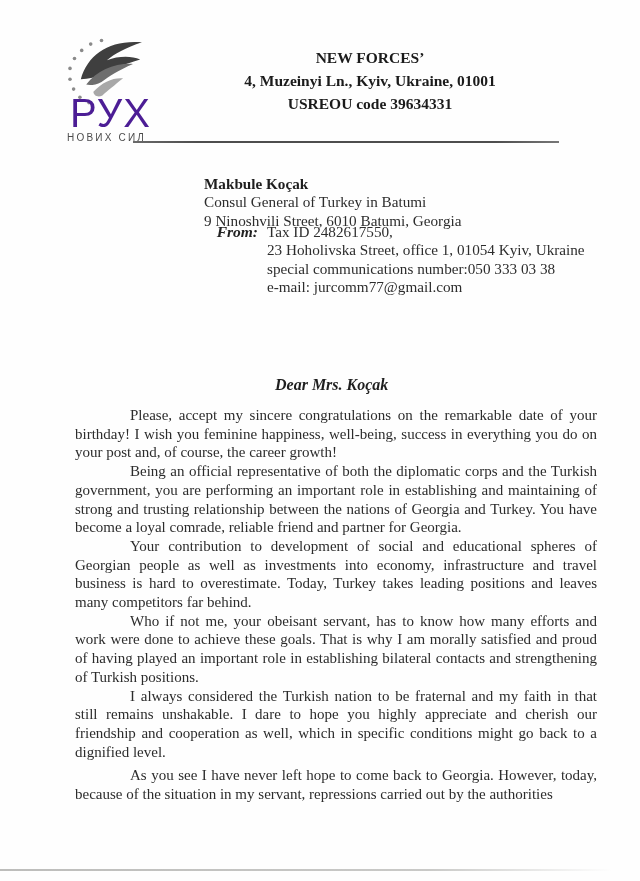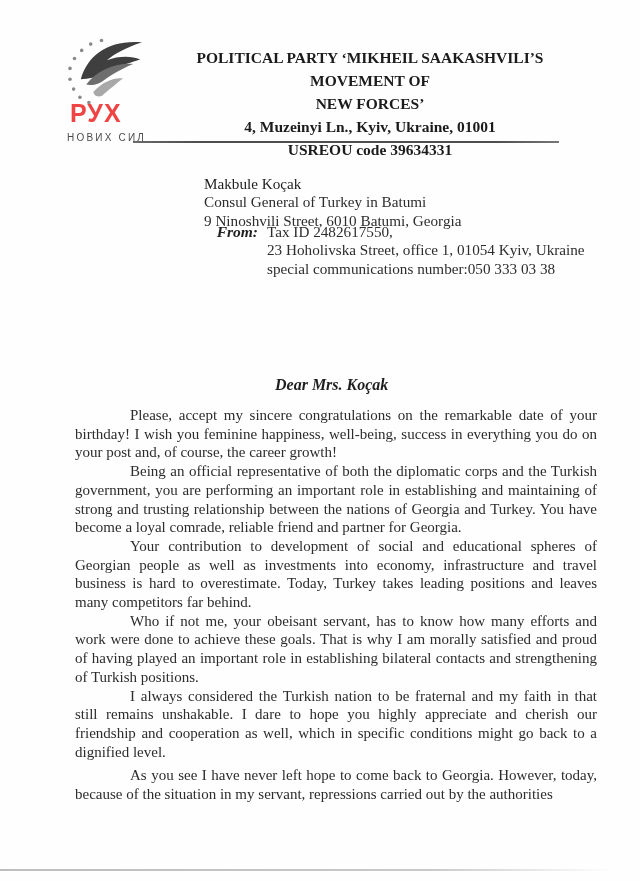--- a/index.html
+++ b/index.html
@@ -10,22 +10,22 @@
     background:#fefefe;
     overflow:hidden;
     font-family:"Liberation Serif", serif;
     color:#2f2f2f;
   }
   
   .emblem{position:absolute;left:56px;top:36px;width:100px;height:72px;}
   .logo-acronym{
     position:absolute;left:70px;top:98px;
     font-family:"Liberation Sans", sans-serif;
-    font-weight:bold;font-size:25px;line-height:31px;
-    color:#ef4444;letter-spacing:1px;
+    font-weight:normal;font-size:40px;line-height:31px;
+    color:#4c1d95;letter-spacing:1px;
   }
   .logo-subtitle{
     position:absolute;left:67px;top:132px;
     font-family:"Liberation Sans", sans-serif;
     font-size:10px;letter-spacing:2.2px;color:#4c4c4c;
   }
   .org-block{
     position:absolute;left:148px;top:46px;width:444px;
     text-align:center;font-weight:bold;color:#1b1b1b;
     font-size:15.5px;line-height:23px;
@@ -37,21 +37,21 @@
   }
   
   .addr-block{position:absolute;left:195px;display:flex;}
   .addr-label{
     width:63px;text-align:right;font-weight:bold;font-style:italic;
     font-size:15.5px;line-height:18.3px;color:#222;flex:none;
   }
   .addr-content{
     margin-left:9px;font-size:15.2px;line-height:18.3px;color:#2d2d2d;
   }
-  .addr-name{font-weight:normal;color:#1e1e1e;}
+  .addr-name{font-weight:bold;color:#1e1e1e;}
   #to-block{top:175px;}
   #from-block{top:223px;justify-content:center;}
   
   .salutation{
     position:absolute;left:275px;top:376px;
     font-weight:bold;font-style:italic;font-size:16px;color:#1f1f1f;
   }
   
   .body-text{
     position:absolute;left:75px;top:406px;width:522px;
@@ -94,21 +94,20 @@
         C64,38 53,45 45,51
         C38,55 31,55 28,54 Z"></path>
       <path fill="#a8a8a8" d="M36,62 C46,51 58,46 69,47
         C59,55 52,61 46,66
         C41,69 36,66 36,62 Z"></path>
     </svg>
     <div class="logo-acronym">РУХ</div>
     <div class="logo-subtitle">НОВИХ СИЛ</div>
 
     <div class="org-block">
-      <div class="org-name">POLITICAL PARTY ‘MIKHEIL SAAKASHVILI’S MOVEMENT OF</div>
       <div class="org-name">NEW FORCES’</div>
       <div>4, Muzeinyi Ln., Kyiv, Ukraine, 01001</div>
       <div>USREOU code 39634331</div>
     </div>
     <div class="header-rule"></div>
   </div>
 
   <div id="to-block" class="addr-block">
     <div class="addr-content">
       <div class="addr-name">Makbule Koçak</div>
@@ -116,20 +115,21 @@
       <div>9 Ninoshvili Street, 6010 Batumi, Georgia</div>
     </div>
   </div>
 
   <div id="from-block" class="addr-block">
     <div class="addr-label">From:</div>
     <div class="addr-content">
       <div>Tax ID 2482617550,</div>
       <div>23 Hoholivska Street, office 1, 01054 Kyiv, Ukraine</div>
       <div>special communications number:050 333 03 38</div>
+      <div>e-mail: jurcomm77@gmail.com</div>
     </div>
   </div>
 
   <div class="salutation">Dear Mrs. Koçak</div>
 
   <div class="body-text">
     <p>Please, accept my sincere congratulations on the remarkable date of your birthday! I wish you feminine happiness, well-being, success in everything you do on your post and, of course, the career growth!</p>
     <p>Being an official representative of both the diplomatic corps and the Turkish government, you are performing an important role in establishing and maintaining of strong and trusting relationship between the nations of Georgia and Turkey. You have become a loyal comrade, reliable friend and partner for Georgia.</p>
     <p>Your contribution to development of social and educational spheres of Georgian people as well as investments into economy, infrastructure and travel business is hard to overestimate. Today, Turkey takes leading positions and leaves many competitors far behind.</p>
     <p>Who if not me, your obeisant servant, has to know how many efforts and work were done to achieve these goals. That is why I am morally satisfied and proud of having played an important role in establishing bilateral contacts and strengthening of Turkish positions.</p>

